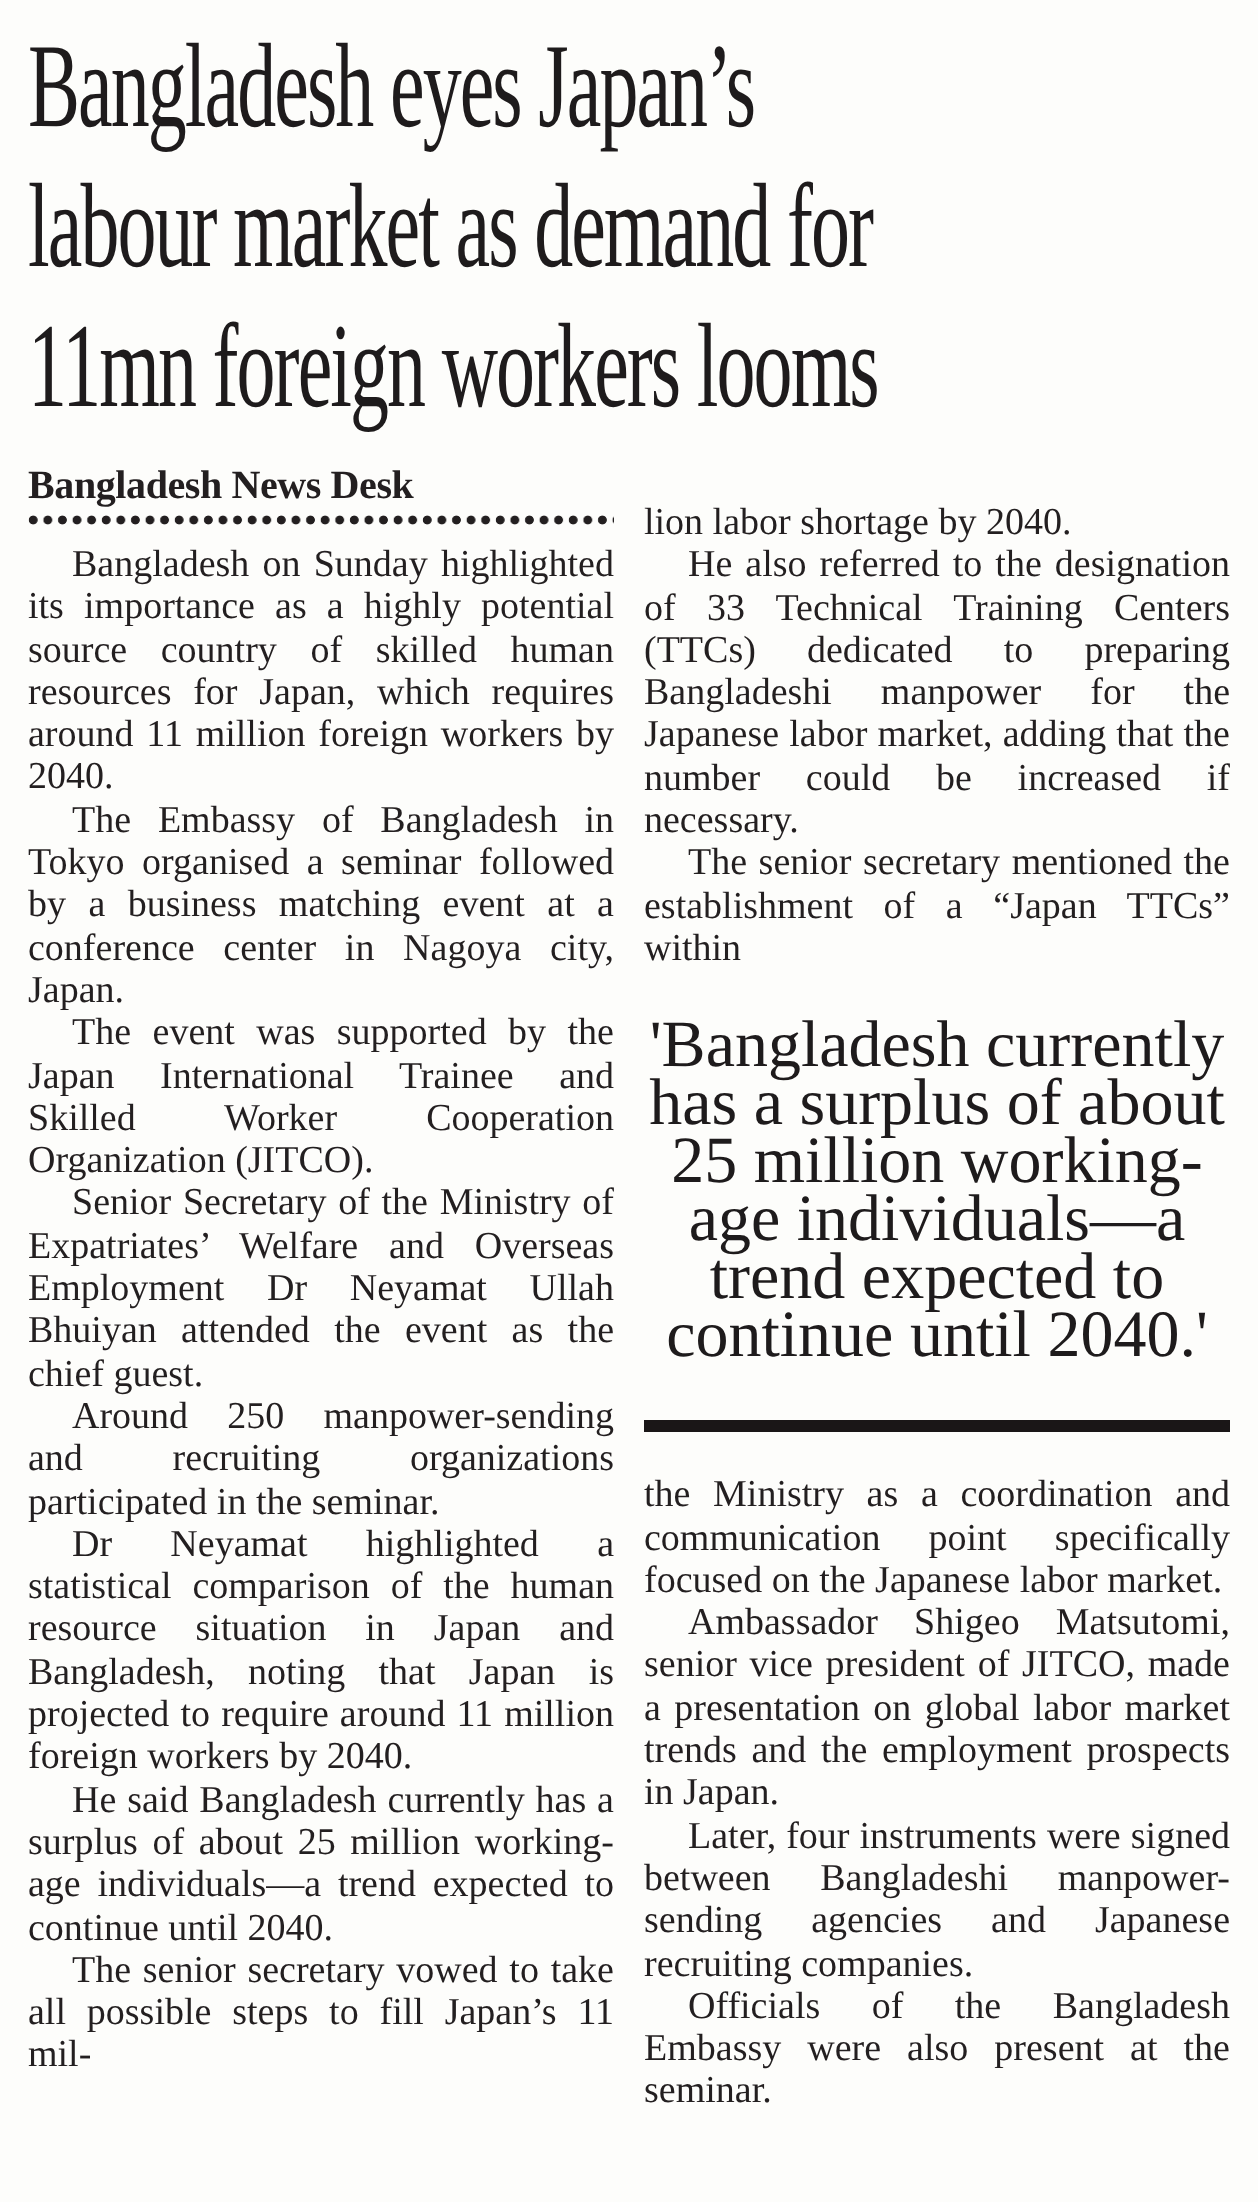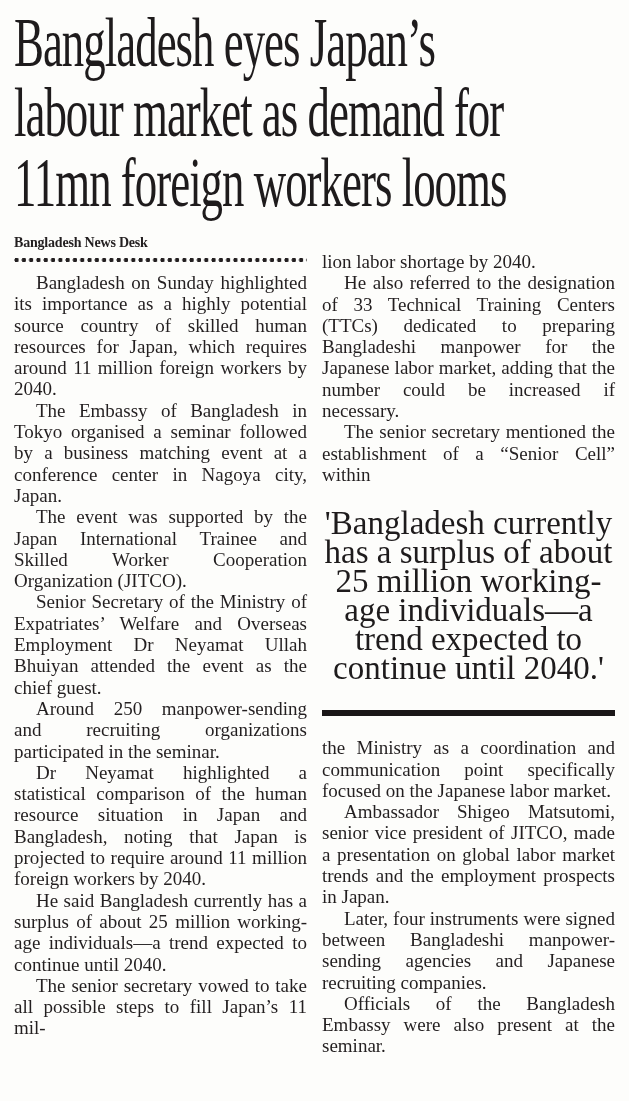--- a/index.html
+++ b/index.html
@@ -13,21 +13,21 @@
     color: #231f20;
     font-family: "Liberation Serif", "DejaVu Serif", serif;
     overflow: hidden;
   }
   .page {
     padding: 8px 14px 0 14px;
   }
   
   .headline {
     margin: 0 0 14px 0;
-    font-size: 69px;
+    font-size: 60px;
     line-height: 70px;
     font-weight: normal;
     letter-spacing: -1.5px;
     color: #1e1b1c;
   }
   .headline .hl {
     display: block;
     transform: scaleX(0.65);
     transform-origin: 0 50%;
     white-space: nowrap;
@@ -51,21 +51,21 @@
   }
   .col p.cont {
     text-indent: 0;
   }
   .col-right {
     padding-top: 19px;
   }
   
   .byline {
     font-weight: bold;
-    font-size: 14px;
+    font-size: 20px;
     line-height: 22px;
     text-align: left;
     text-indent: 0;
     letter-spacing: -0.2px;
   }
   .dotted-rule {
     height: 6px;
     margin: 3px 0 9px 0;
     background-image: radial-gradient(circle at 2.6px 3px, #231f20 2px, rgba(0,0,0,0) 2.4px);
     background-size: 7.3px 6px;
@@ -110,21 +110,21 @@
       <p>Senior Secretary of the Ministry of Expatriates’ Welfare and Overseas Employment Dr Neyamat Ullah Bhuiyan attended the event as the chief guest.</p>
       <p>Around 250 manpower-sending and recruiting organizations participated in the seminar.</p>
       <p>Dr Neyamat highlighted a statistical comparison of the human resource situation in Japan and Bangladesh, noting that Japan is projected to require around 11 million foreign workers by 2040.</p>
       <p>He said Bangladesh currently has a surplus of about 25 million working-age individuals—a trend expected to continue until 2040.</p>
       <p>The senior secretary vowed to take all possible steps to fill Japan’s 11 mil-</p>
     </div>
 
     <div class="col col-right">
       <p class="cont">lion labor shortage by 2040.</p>
       <p>He also referred to the designation of 33 Technical Training Centers (TTCs) dedicated to preparing Bangladeshi manpower for the Japanese labor market, adding that the number could be increased if necessary.</p>
-      <p>The senior secretary mentioned the establishment of a “Senior Cell” within</p>
+      <p>The senior secretary mentioned the establishment of a “Japan TTCs” within</p>
 
       <div class="pull-quote">'Bangladesh currently has a surplus of about 25 million working-age individuals—a trend expected to continue until 2040.'</div>
       <div class="section-rule"></div>
 
       <p class="cont">the Ministry as a coordination and communication point specifically focused on the Japanese labor market.</p>
       <p>Ambassador Shigeo Matsutomi, senior vice president of JITCO, made a presentation on global labor market trends and the employment prospects in Japan.</p>
       <p>Later, four instruments were signed between Bangladeshi manpower-sending agencies and Japanese recruiting companies.</p>
       <p>Officials of the Bangladesh Embassy were also present at the seminar.</p>
     </div>
 

